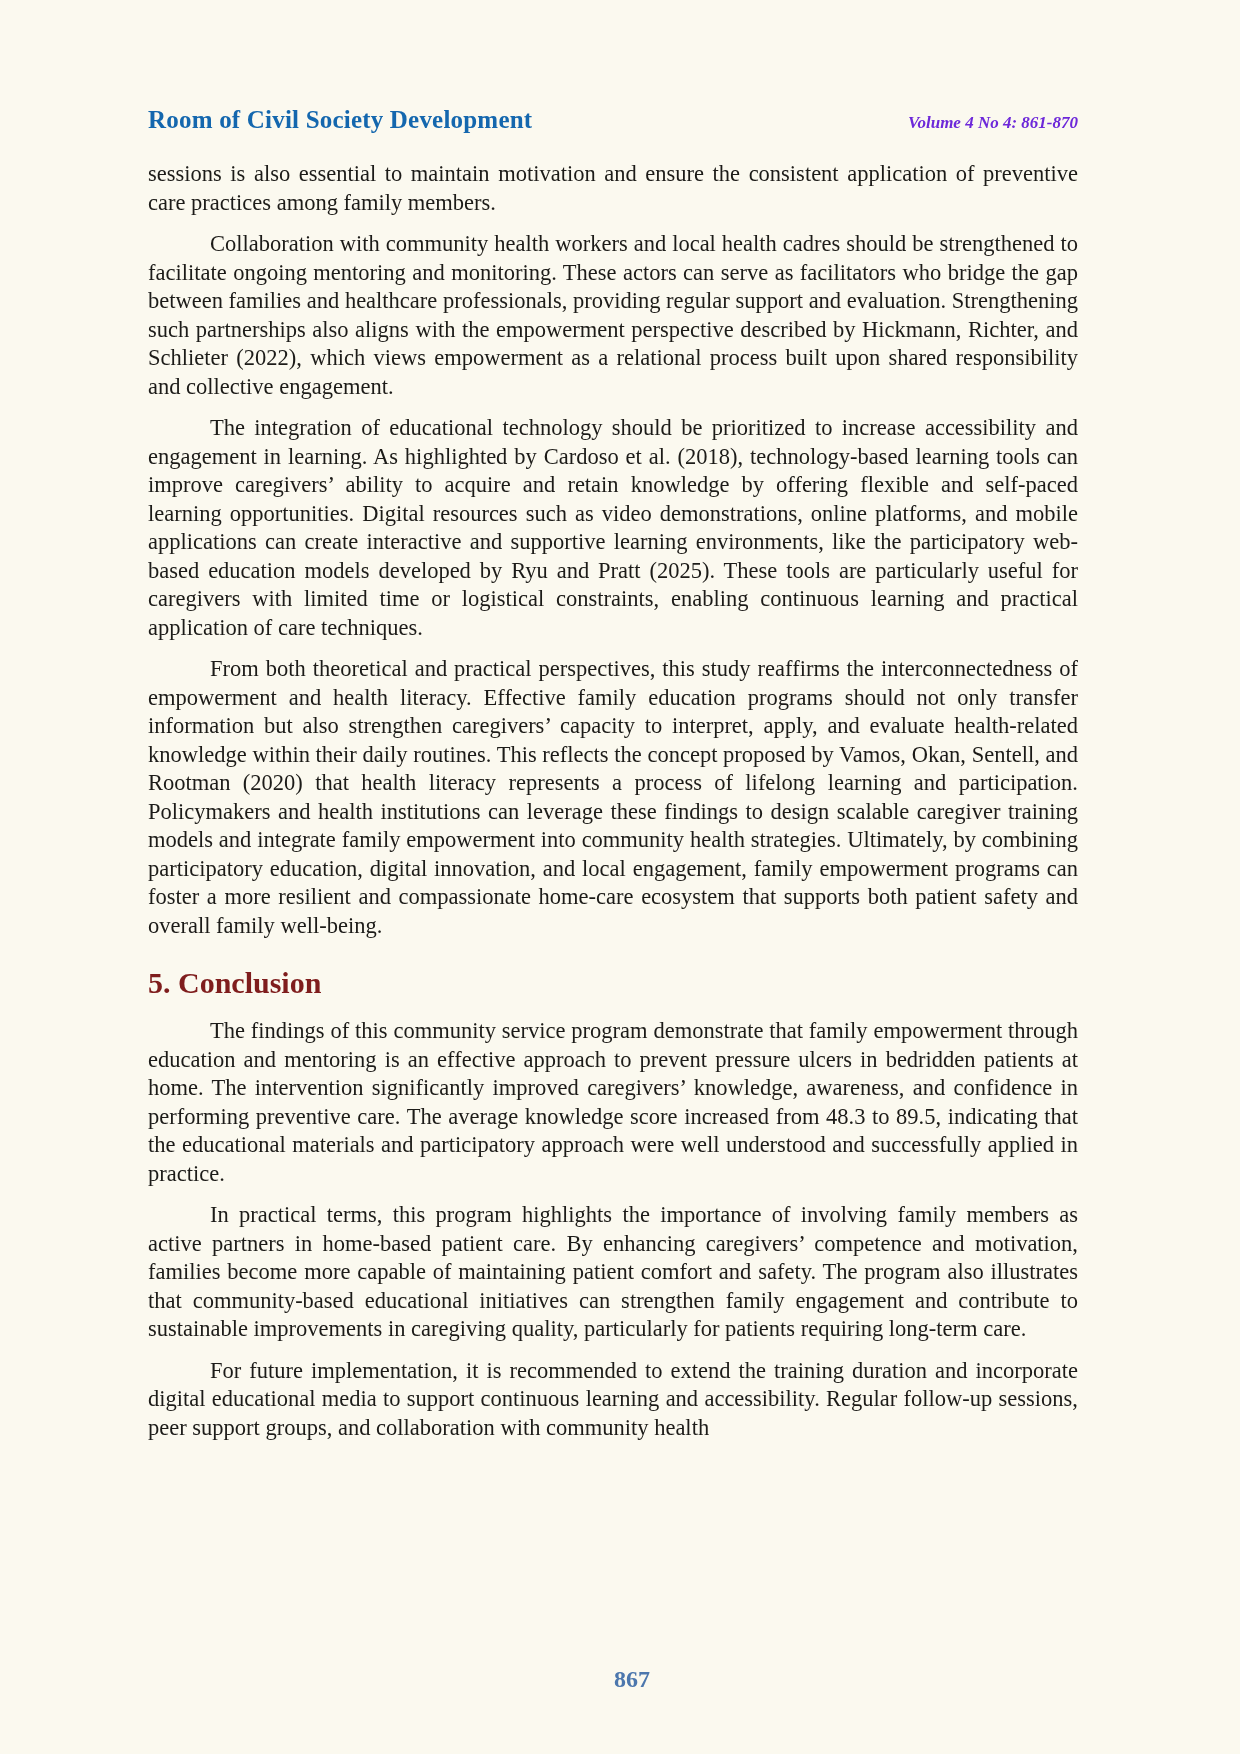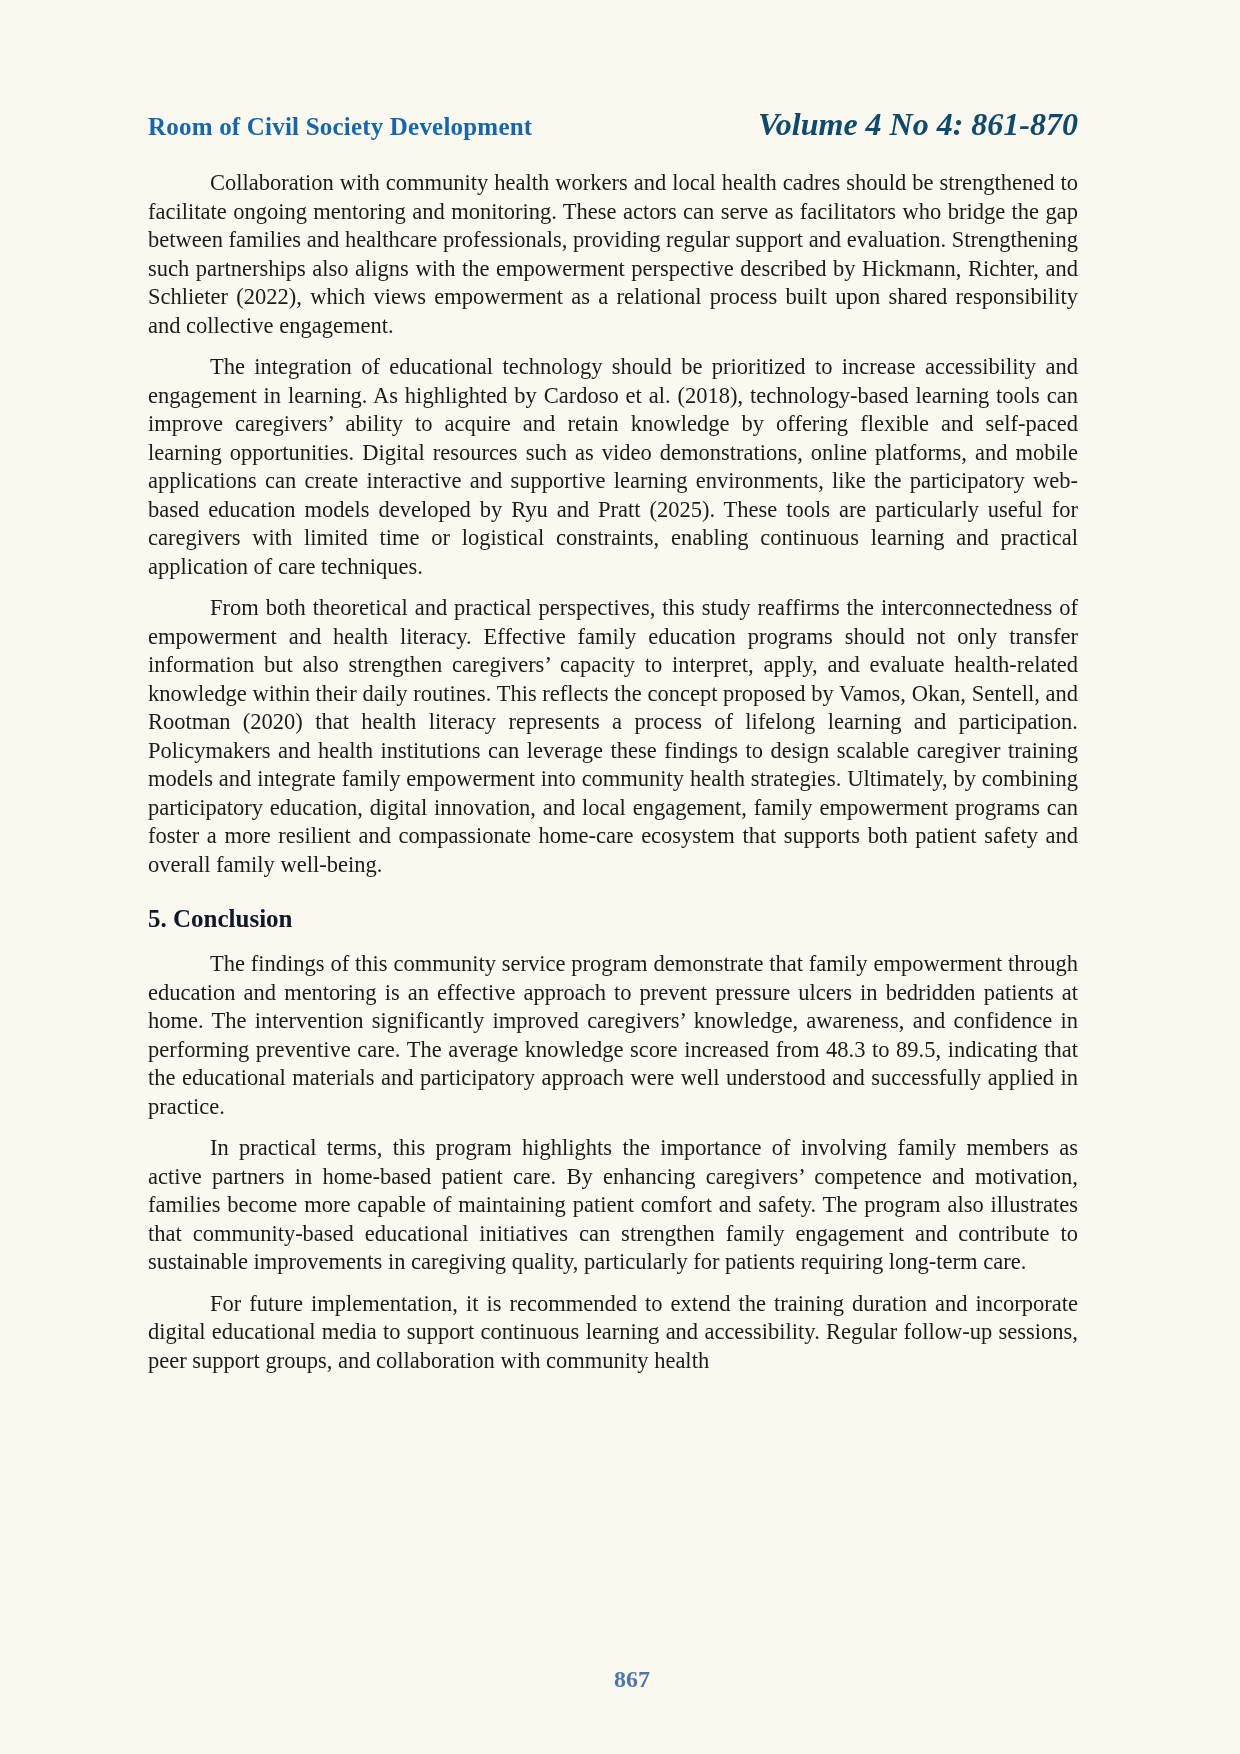--- a/index.html
+++ b/index.html
@@ -26,35 +26,35 @@
   }
   .journal-name {
     font-weight: bold;
     font-size: 25px;
     color: #1467ae;
     letter-spacing: 0.2px;
   }
   .volume-info {
     font-style: italic;
     font-weight: 600;
-    font-size: 32px;
-    color: #0c4a6e;
+    font-size: 17px;
+    color: #6d28d9;
   }
   .doc-body p {
     margin: 0 0 13px 0;
     font-size: 22.5px;
     line-height: 28.5px;
     text-align: justify;
     text-indent: 62px;
   }
   .doc-body p.no-indent { text-indent: 0; }
   .section-heading {
-    color: #0f172a;
+    color: #7f1d1d;
     font-weight: bold;
-    font-size: 25px;
+    font-size: 30px;
     margin: 26px 0 17px 0;
   }
   .page-footer {
     position: absolute;
     left: 0;
     right: 0;
     top: 1666px;
     text-align: center;
     padding-left: 24px;
   }
@@ -69,20 +69,21 @@
 
 <div class="page">
   <div class="inner">
 
     <div class="page-header">
       <span class="journal-name">Room of Civil Society Development</span>
       <span class="volume-info">Volume 4 No 4: 861-870</span>
     </div>
 
     <div class="doc-body">
+      <p class="no-indent">sessions is also essential to maintain motivation and ensure the consistent application of preventive care practices among family members.</p>
       <p>Collaboration with community health workers and local health cadres should be strengthened to facilitate ongoing mentoring and monitoring. These actors can serve as facilitators who bridge the gap between families and healthcare professionals, providing regular support and evaluation. Strengthening such partnerships also aligns with the empowerment perspective described by Hickmann, Richter, and Schlieter (2022), which views empowerment as a relational process built upon shared responsibility and collective engagement.</p>
       <p>The integration of educational technology should be prioritized to increase accessibility and engagement in learning. As highlighted by Cardoso et al. (2018), technology-based learning tools can improve caregivers’ ability to acquire and retain knowledge by offering flexible and self-paced learning opportunities. Digital resources such as video demonstrations, online platforms, and mobile applications can create interactive and supportive learning environments, like the participatory web-based education models developed by Ryu and Pratt (2025). These tools are particularly useful for caregivers with limited time or logistical constraints, enabling continuous learning and practical application of care techniques.</p>
       <p>From both theoretical and practical perspectives, this study reaffirms the interconnectedness of empowerment and health literacy. Effective family education programs should not only transfer information but also strengthen caregivers’ capacity to interpret, apply, and evaluate health-related knowledge within their daily routines. This reflects the concept proposed by Vamos, Okan, Sentell, and Rootman (2020) that health literacy represents a process of lifelong learning and participation. Policymakers and health institutions can leverage these findings to design scalable caregiver training models and integrate family empowerment into community health strategies. Ultimately, by combining participatory education, digital innovation, and local engagement, family empowerment programs can foster a more resilient and compassionate home-care ecosystem that supports both patient safety and overall family well-being.</p>
 
       <div class="section-heading">5. Conclusion</div>
 
       <p>The findings of this community service program demonstrate that family empowerment through education and mentoring is an effective approach to prevent pressure ulcers in bedridden patients at home. The intervention significantly improved caregivers’ knowledge, awareness, and confidence in performing preventive care. The average knowledge score increased from 48.3 to 89.5, indicating that the educational materials and participatory approach were well understood and successfully applied in practice.</p>
       <p>In practical terms, this program highlights the importance of involving family members as active partners in home-based patient care. By enhancing caregivers’ competence and motivation, families become more capable of maintaining patient comfort and safety. The program also illustrates that community-based educational initiatives can strengthen family engagement and contribute to sustainable improvements in caregiving quality, particularly for patients requiring long-term care.</p>
       <p>For future implementation, it is recommended to extend the training duration and incorporate digital educational media to support continuous learning and accessibility. Regular follow-up sessions, peer support groups, and collaboration with community health</p>
     </div>

